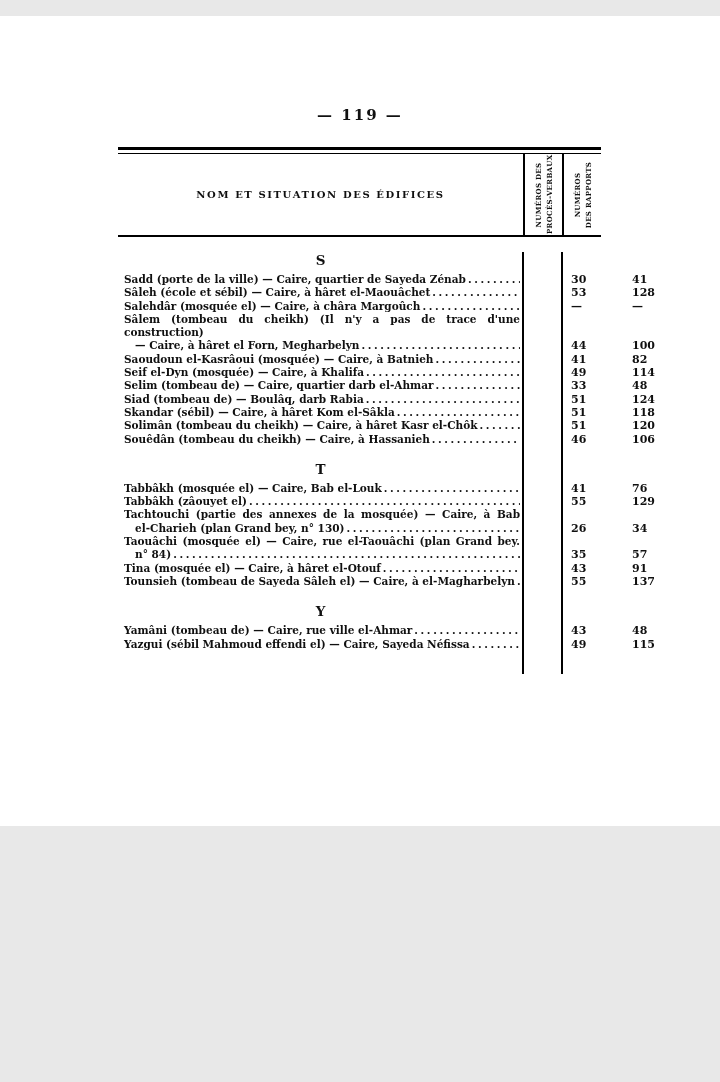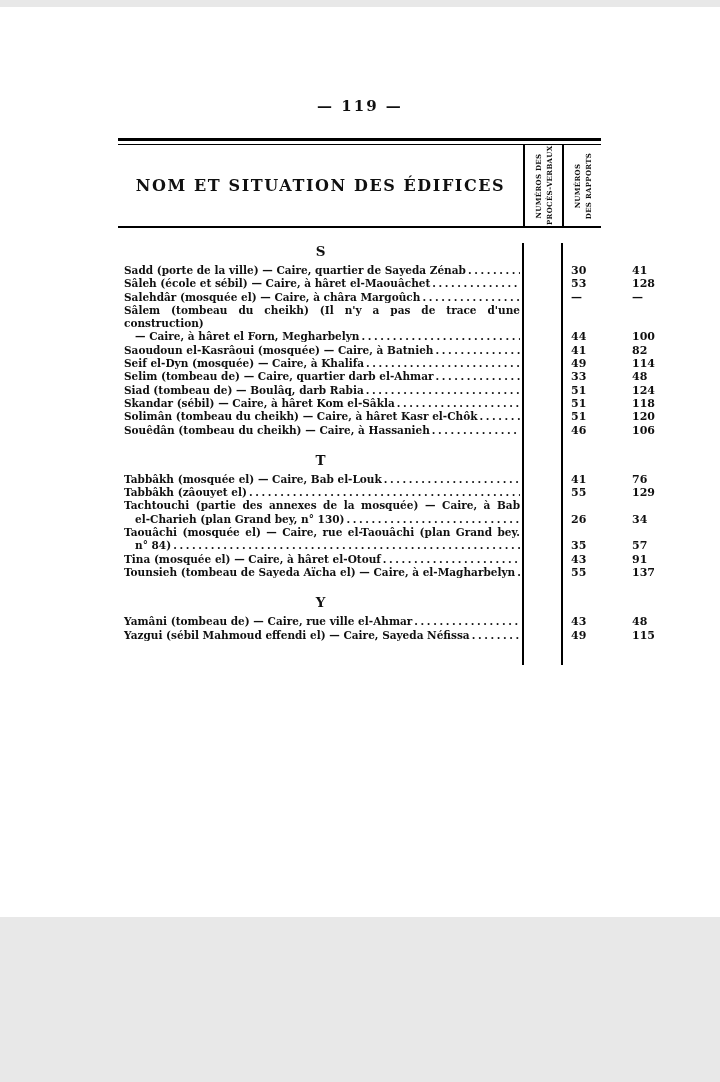--- a/index.html
+++ b/index.html
@@ -1,30 +1,30 @@
 <!DOCTYPE html>
 <html><head>
 <meta charset="utf-8">
 <style>
   html,body{margin:0;padding:0;background:#e8e8e8;}
   #page{
-    position:relative;width:720px;height:910px;background:#ffffff;
+    position:relative;width:720px;height:810px;background:#ffffff;
     font-family:"DejaVu Serif","Liberation Serif",serif;color:#101010;
-    overflow:hidden;margin:7px auto;
+    overflow:hidden;margin:16px auto;
   }
   .page-number{
     position:absolute;top:90px;left:0;width:720px;text-align:center;
     font-size:15px;font-weight:bold;letter-spacing:2px;
   }
   .table{position:absolute;left:118px;top:131px;width:483px;}
   .toprule{height:3px;border-top:3px solid #000;border-bottom:1px solid #000;}
   .thead{display:flex;height:81px;border-bottom:2px solid #000;}
   .h-name{
     width:405px;box-sizing:border-box;display:flex;align-items:center;justify-content:center;
-    font-size:16px;font-weight:bold;letter-spacing:1.6px;text-align:center;
+    font-size:10px;font-weight:bold;letter-spacing:1.6px;text-align:center;
   }
   .h-col{width:39px;box-sizing:border-box;position:relative;border-left:2px solid #000;}
   .rot{
     position:absolute;top:50%;left:50%;width:78px;
     transform:translate(-50%,-50%) rotate(-90deg);
     text-align:center;font-size:7px;font-weight:bold;line-height:1.5;
     letter-spacing:0.3px;white-space:nowrap;
   }
   .tbody{position:relative;min-height:432px;}
   .vline{position:absolute;top:0;width:2px;height:422px;background:#000;}
@@ -243,21 +243,21 @@
               <span class="txt">Tina (mosquée el) — Caire, à hâret el-Otouf</span>
               <span class="dots"></span>
             </div>
           </div>
           <div class="num pv">43</div>
           <div class="num rap">91</div>
         </div>
         <div class="row">
           <div class="name">
             <div class="lastline">
-              <span class="txt">Tounsieh (tombeau de Sayeda Aïcha el) — Caire, à el-Magharbelyn</span>
+              <span class="txt">Tounsieh (tombeau de Sayeda Sâleh el) — Caire, à el-Magharbelyn</span>
               <span class="dots"></span>
             </div>
           </div>
           <div class="num pv">55</div>
           <div class="num rap">137</div>
         </div>
         <div class="section-heading">Y</div>
         <div class="row">
           <div class="name">
             <div class="lastline">

